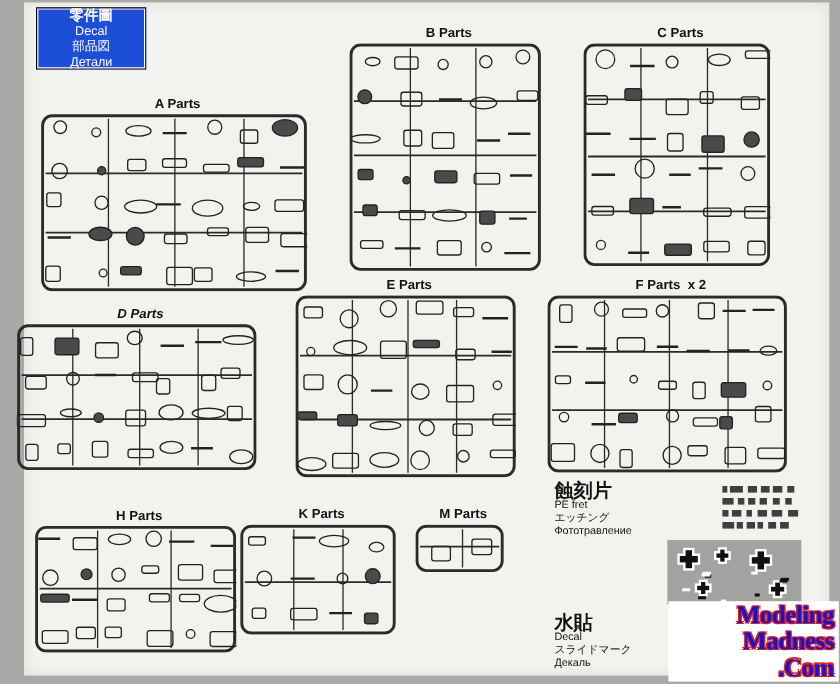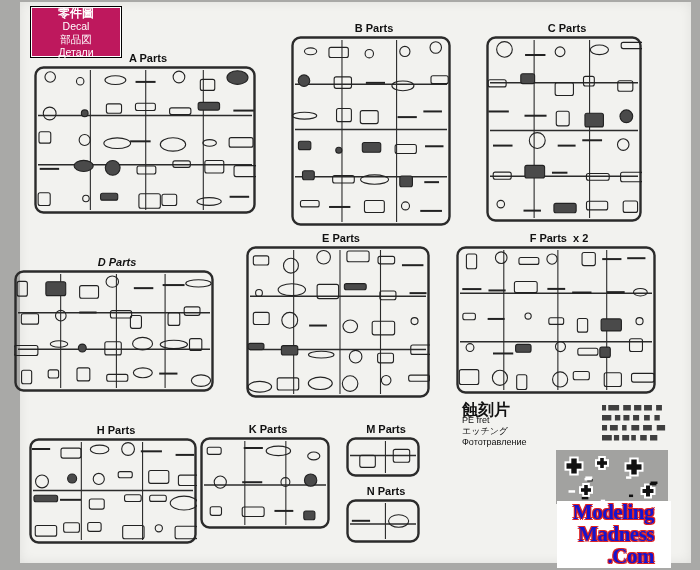--- a/index.html
+++ b/index.html
@@ -1,51 +1,51 @@
 <!DOCTYPE html>
 <html><head>
 <meta charset="utf-8">
 <style>
   html,body{margin:0;padding:0;background:#888;}
   .scan{position:relative;width:700px;height:570px;background:#a9a9a7;overflow:hidden;
         font-family:"Liberation Sans",sans-serif;}
   .page{position:absolute;left:20px;top:2px;width:671px;height:561px;background:#f2f2ef;
         box-shadow:inset 0 0 12px rgba(0,0,0,0.08);}
-  .header-box{position:absolute;left:30px;top:6px;width:92px;height:52px;background:#be185d;
+  .header-box{position:absolute;left:30px;top:6px;width:92px;height:52px;background:#1d4ed8;
         color:#fff;text-align:center;display:flex;flex-direction:column;justify-content:center;
         gap:1px;box-shadow:inset 0 0 0 1px #000,inset 0 0 0 2px #fff;}
   .hline{font-size:10.5px;line-height:12px;}
   .hline.zh{font-size:12px;font-weight:bold;}
   .panel{position:absolute;}
   .plabel{font-weight:bold;font-size:11px;color:#111;margin:0 0 2px 6px;white-space:pre;text-align:center;}
   svg.sprue{display:block;}
   .txtblock{position:absolute;font-size:9px;line-height:11px;color:#111;}
   .txtblock .b{font-weight:bold;font-size:16px;}
   .decalbox{position:absolute;left:556px;top:450px;}
   .pefretimg{position:absolute;left:599px;top:402px;}
-  .watermark{position:absolute;left:557px;top:501px;width:114px;height:67px;background:#ffffff;
+  .watermark{position:absolute;left:557px;top:501px;width:142px;height:67px;background:#ffffff;
         text-align:right;font-family:"Liberation Serif",serif;font-weight:bold;
-        color:#1414cf;font-size:21px;line-height:22px;padding-right:17px;box-sizing:border-box;
+        color:#1414cf;font-size:21px;line-height:22px;padding-right:4px;box-sizing:border-box;
         letter-spacing:-0.5px;}
   .wm-line{text-shadow:1px 1px 0 #dd2222,-1px -1px 0 #dd2222,1px -1px 0 #dd2222,-1px 1px 0 #dd2222;}
 </style>
 </head>
 <body>
 
 <div class="scan">
   <div class="page"></div>
 
   <div class="header-box">
     <div class="hline zh">零件圖</div>
     <div class="hline">Decal</div>
     <div class="hline">部品図</div>
     <div class="hline">Детали</div>
   </div>
 
-  <div class="panel" style="left:34px;top:52px;">
+  <div class="panel" style="left:34px;top:81px;">
     <div class="plabel">A Parts</div>
     <svg class="sprue" width="222" height="148">
         <rect x="1.5" y="1.5" width="219" height="145" rx="8" fill="none" stroke="#2b2b2b" stroke-width="2.4"></rect>
         <line x1="4" y1="49.40285562522089" x2="218" y2="49.40285562522089" stroke="#2b2b2b" stroke-width="1.5"></line>
         <line x1="4" y1="98.84634511607389" x2="218" y2="98.84634511607389" stroke="#2b2b2b" stroke-width="1.5"></line>
         <line x1="56.3649485129863" y1="4" x2="56.3649485129863" y2="144" stroke="#2b2b2b" stroke-width="1.1"></line>
         <line x1="111.72126108780503" y1="4" x2="111.72126108780503" y2="144" stroke="#2b2b2b" stroke-width="1.1"></line>
         <line x1="169.30621356889606" y1="4" x2="169.30621356889606" y2="144" stroke="#2b2b2b" stroke-width="1.1"></line>
         <circle cx="16.199343534053437" cy="11.020235452521593" r="5.251624453347176" fill="none" stroke="#222" stroke-width="1.1"></circle>
         <circle cx="15.677525086428172" cy="47.49168604854494" r="6.407642935635522" fill="none" stroke="#222" stroke-width="1.1"></circle>
@@ -358,30 +358,20 @@
     <div class="plabel">M Parts</div>
     <svg class="sprue" width="74" height="40">
         <rect x="1.5" y="1.5" width="71" height="37" rx="8" fill="none" stroke="#2b2b2b" stroke-width="2.4"></rect>
         <line x1="4" y1="18.562794874422252" x2="70" y2="18.562794874422252" stroke="#2b2b2b" stroke-width="1.5"></line>
         <line x1="39.43858212418854" y1="4" x2="39.43858212418854" y2="36" stroke="#2b2b2b" stroke-width="1.1"></line>
         <rect x="13.777037043590099" y="18.29044481832534" width="15.552099046297371" height="12.038473914843053" rx="2" fill="none" stroke="#222" stroke-width="1.1"></rect>
         <rect x="47.27133027720265" y="12.32936296844855" width="16.414330743718892" height="12.89395048446022" rx="2" fill="none" stroke="#222" stroke-width="1.1"></rect>
       </svg>
   </div>
 
-  <div class="panel" style="left:346px;top:485px;">
-    <div class="plabel">N Parts</div>
-    <svg class="sprue" width="74" height="44">
-        <rect x="1.5" y="1.5" width="71" height="41" rx="8" fill="none" stroke="#2b2b2b" stroke-width="2.4"></rect>
-        <line x1="4" y1="24.940685473382473" x2="70" y2="24.940685473382473" stroke="#2b2b2b" stroke-width="1.5"></line>
-        <line x1="39.42809006199241" y1="4" x2="39.42809006199241" y2="40" stroke="#2b2b2b" stroke-width="1.1"></line>
-        <line x1="5.84043392399326" y1="21.809562154114246" x2="24.079837964847684" y2="21.809562154114246" stroke="#222" stroke-width="2"></line>
-        <ellipse cx="52.614595534745604" cy="22.022715039318427" rx="10.076708195731044" ry="6.222776312381029" fill="none" stroke="#222" stroke-width="1.1"></ellipse>
-      </svg>
-  </div>
 
   <div class="txtblock" style="left:462px;top:404px;">
     <div class="b">蝕刻片</div>
     <div>PE fret</div>
     <div>エッチング</div>
     <div>Фототравление</div>
   </div>
   <svg class="pefretimg" width="68" height="44">
       <rect x="3" y="3" width="4.081933272071183" height="5.5" fill="#3f3f3f"></rect>
       <rect x="9.267808044794947" y="3" width="10.83835342945531" height="5.5" fill="#3f3f3f"></rect>
@@ -436,19 +426,25 @@
       <rect x="94.56215002201498" y="31.506295336410403" width="6.899317071773112" height="2.5" fill="#111"></rect>
       <rect x="70.05600535403937" y="26.331714091822505" width="5.327007040148601" height="2.5" fill="#fff"></rect>
       <rect x="93.65497829485685" y="32.91478110291064" width="6.7764858501031995" height="2.5" fill="#111"></rect>
       <rect x="29.35780982580036" y="26.456440767273307" width="6.967541229212657" height="2.5" fill="#fff"></rect>
       <rect x="31.26193133275956" y="28.958286229521036" width="5.350388150662184" height="2.5" fill="#111"></rect>
       <rect x="28.54725073184818" y="27.942676939070225" width="7.242965470766649" height="2.5" fill="#fff"></rect>
       <rect x="44.756203164346516" y="49.65769739076495" width="4.359879404772073" height="2.5" fill="#fff"></rect>
       <rect x="25.725866431370378" y="46.86138532683253" width="6.611807165434584" height="2.5" fill="#111"></rect>
     </svg>
 
+  <div class="txtblock" style="left:462px;top:514px;">
+    <div class="b">水貼</div>
+    <div>Decal</div>
+    <div>スライドマーク</div>
+    <div>Декаль</div>
+  </div>
 
   <div class="watermark">
     <div class="wm-line">Modeling</div>
     <div class="wm-line">Madness</div>
     <div class="wm-line">.Com</div>
   </div>
 </div>
 
 </body></html>

